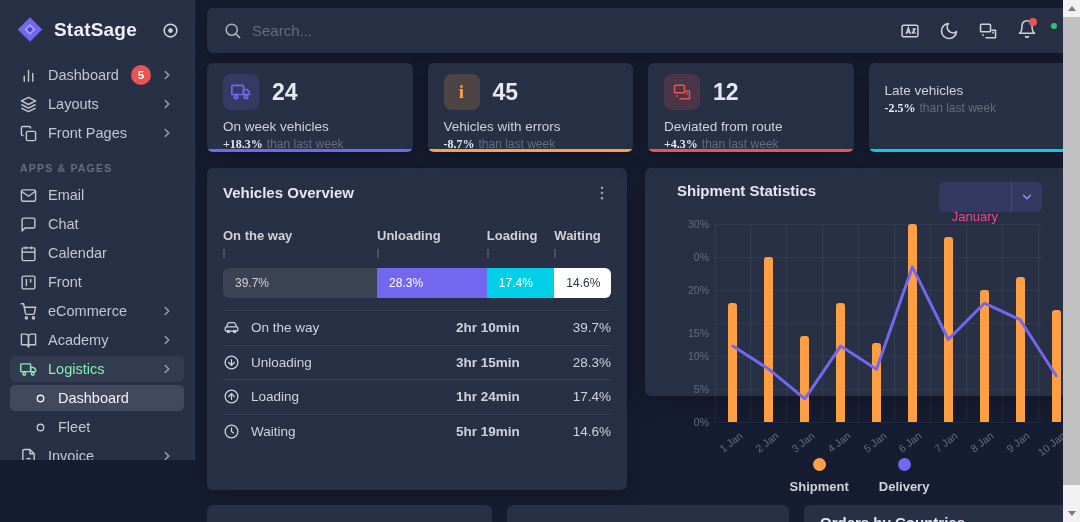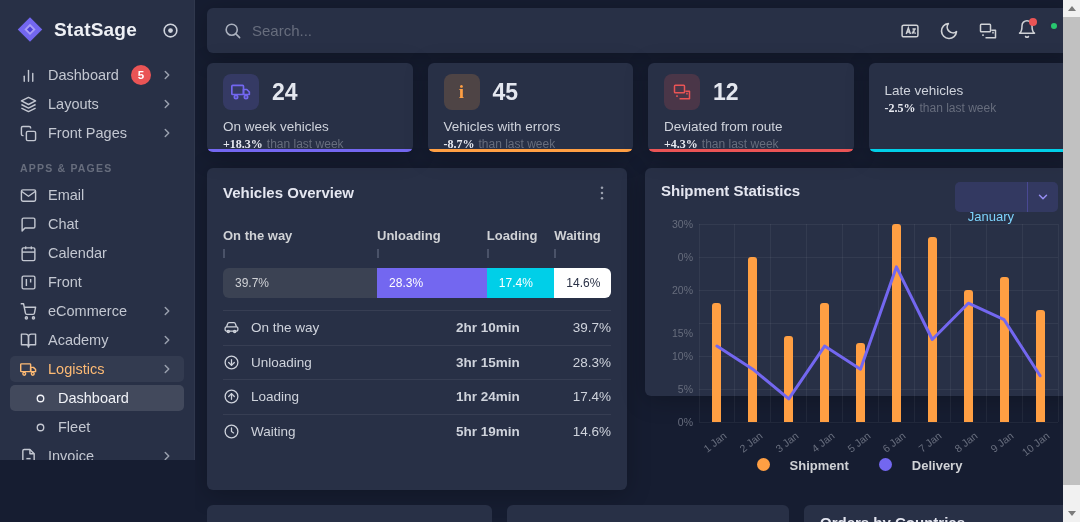--- a/index.html
+++ b/index.html
@@ -16,21 +16,21 @@
   .collapse-toggle { margin-left:auto; width:19px; height:19px; color:#cfd3dc; cursor:pointer; }
   .nav { margin-top:6px; }
   .nav-item { display:flex; align-items:center; height:26px; margin:3px 10px; padding:0 10px;
     border-radius:5px; cursor:pointer; color:#c3c7d1; font-size:14.5px; }
   .nav-item svg.nico { width:17px; height:17px; flex:0 0 17px; margin-right:11px; }
   .nav-item .chev { width:14px; height:14px; margin-left:auto; color:#9aa0ae; }
   .nav-item .badge { margin-left:auto; margin-right:9px; background:#ea5455; color:#fff;
     width:20px; height:20px; border-radius:50%; font-size:11.5px; font-weight:700;
     display:flex; align-items:center; justify-content:center; }
   .nav-item .badge + .chev { margin-left:0; }
-  .nav-item.group-open { background:rgba(255,255,255,0.055); color:#fdba74;justify-content:space-between; }
+  .nav-item.group-open { background:rgba(255,255,255,0.055); color:#86efac;justify-content:space-between; }
   .nav-item.sub { padding-left:24px; }
   .nav-item.sub svg.nico { width:13px; height:13px; flex:0 0 13px; }
   .nav-item.sub-active { background:rgba(255,255,255,0.12); color:#f0f2f7; }
   .nav-section { font-size:10.5px; letter-spacing:1.2px; color:#676d7d; font-weight:700;
     margin:16px 20px 8px 20px; }
 
   
   .main { flex:1; padding:8px 6px 0 12px; overflow:hidden; }
   .card { background:#283046; border-radius:6px; box-shadow:0 4px 24px rgba(0,0,0,.24); }
 
@@ -60,57 +60,57 @@
   .stat-tile .glyph-i { font-size:19px; font-weight:800; font-family:"Liberation Serif", serif; }
   .stat-value { font-size:23px; font-weight:700; color:#e4e7ef; }
   .stat-label { margin-top:9px; font-size:13.5px; color:#cfd3dc; }
   .stat-change { margin-top:3px; font-size:12px; color:#676d7d; }
   .stat-change b { color:#e8eaf1; font-weight:700; margin-right:4px;font-family:Liberation Serif, serif; }
   .stat-accent { position:absolute; left:0; right:0; bottom:0; height:3px; border-radius:0 0 6px 6px; }
 
   
   .charts-row { display:flex; gap:18px; margin-top:16px; }
   .vo-card { width:420px; height:322px; padding:16px; }
-  .ss-card { flex:1; height:228px; padding:14px 16px; }
+  .ss-card { flex:1; height:228px; padding:14px 32px; }
   .card-head { display:flex; align-items:flex-start; justify-content:space-between; }
   .card-title { font-size:15px; font-weight:700; color:#e4e6f0; }
   .kebab { width:18px; height:18px; color:#9aa0ae; cursor:pointer; }
 
   
   .vo-labels { position:relative; height:34px; margin-top:26px; }
   .vo-label { position:absolute; top:0; font-size:13px; font-weight:700; color:#d0d2d6; white-space:nowrap; }
   .vo-tick { position:absolute; top:21px; width:2px; height:9px; background:#4a5268; }
   .vo-bar { display:flex; height:30px; border-radius:6px; overflow:hidden; margin-top:6px; }
   .vo-seg { display:flex; align-items:center; padding-left:12px; font-size:12px; white-space:nowrap; }
   .vo-rows { margin-top:12px; }
   .vo-row { display:flex; align-items:center; padding:8px 0 8.5px 0; border-top:1px solid rgba(255,255,255,0.07); }
   .vo-row svg { width:17px; height:17px; color:#cfd3dc; margin-right:11px; flex:0 0 17px; }
   .vo-row .rlabel { font-size:13.5px; color:#cfd3dc; flex:1; }
   .vo-row .rtime { font-size:13.5px; color:#cfd3dc; width:105px; font-weight:600; }
   .vo-row .rpct { font-size:13.5px; color:#cfd3dc; width:50px; text-align:right; }
 
   
   .month-select { display:flex; align-items:center; height:30px; border-radius:5px;
     background:rgba(115,103,240,0.16); cursor:pointer; }
-  .month-select .mval { font-size:13px; color:#7dd3fc; padding:0 13px;margin-top:38px; }
+  .month-select .mval { font-size:13px; color:#ec4899; padding:0 13px;margin-top:38px; }
   .month-select .mdiv { width:1px; height:30px; background:rgba(115,103,240,0.35); }
   .month-select .mchev { width:30px; display:flex; align-items:center; justify-content:center; color:#978ff4; }
   .month-select .mchev svg { width:14px; height:14px; }
   .chart-area { position:relative; margin-top:12px; padding-left:38px; }
   .plot { position:relative; height:198px; }
   .hgrid { position:absolute; left:0; right:0; height:1px; background:rgba(255,255,255,0.055); }
   .vgrid { position:absolute; top:0; bottom:0; width:1px; background:rgba(255,255,255,0.055); }
   .ylab { position:absolute; left:-40px; width:34px; text-align:right; font-size:10.5px; color:#676d7d; }
   .bar { position:absolute; bottom:0; width:9px; border-radius:3px 3px 0 0; }
   .line-svg { position:absolute; left:0; top:0; overflow:visible; }
   .xlabels { position:relative; height:36px; margin-left:38px; }
   .xlab { position:absolute; top:6px; font-size:10.5px; color:#676d7d; white-space:nowrap;
     transform:translateX(-100%) rotate(-38deg); transform-origin:100% 50%; }
   .legend { display:flex; justify-content:center; gap:30px; margin-top:0px; }
-  .legend-item { display:flex; gap:20px; cursor:pointer; }
+  .legend-item { display:flex; align-items:center; gap:8px; cursor:pointer;flex-direction:column; }
   .legend-marker { width:13px; height:13px; border-radius:50%; }
   .legend-text { font-size:13px; font-weight:700; color:#d0d2d6; }
 
   
   .bottom-row { display:flex; gap:15px; margin-top:15px; }
   .b-card { height:60px; border-radius:6px; background:#283046; padding:9px 16px; overflow:hidden; }
 
   
   .scrollbar { position:absolute; right:0; top:0; width:17px; height:522px; background:#f1f1f1; z-index:50; }
   .sb-btn { height:17px; display:flex; align-items:center; justify-content:center; background:#f1f1f1; cursor:pointer; }

